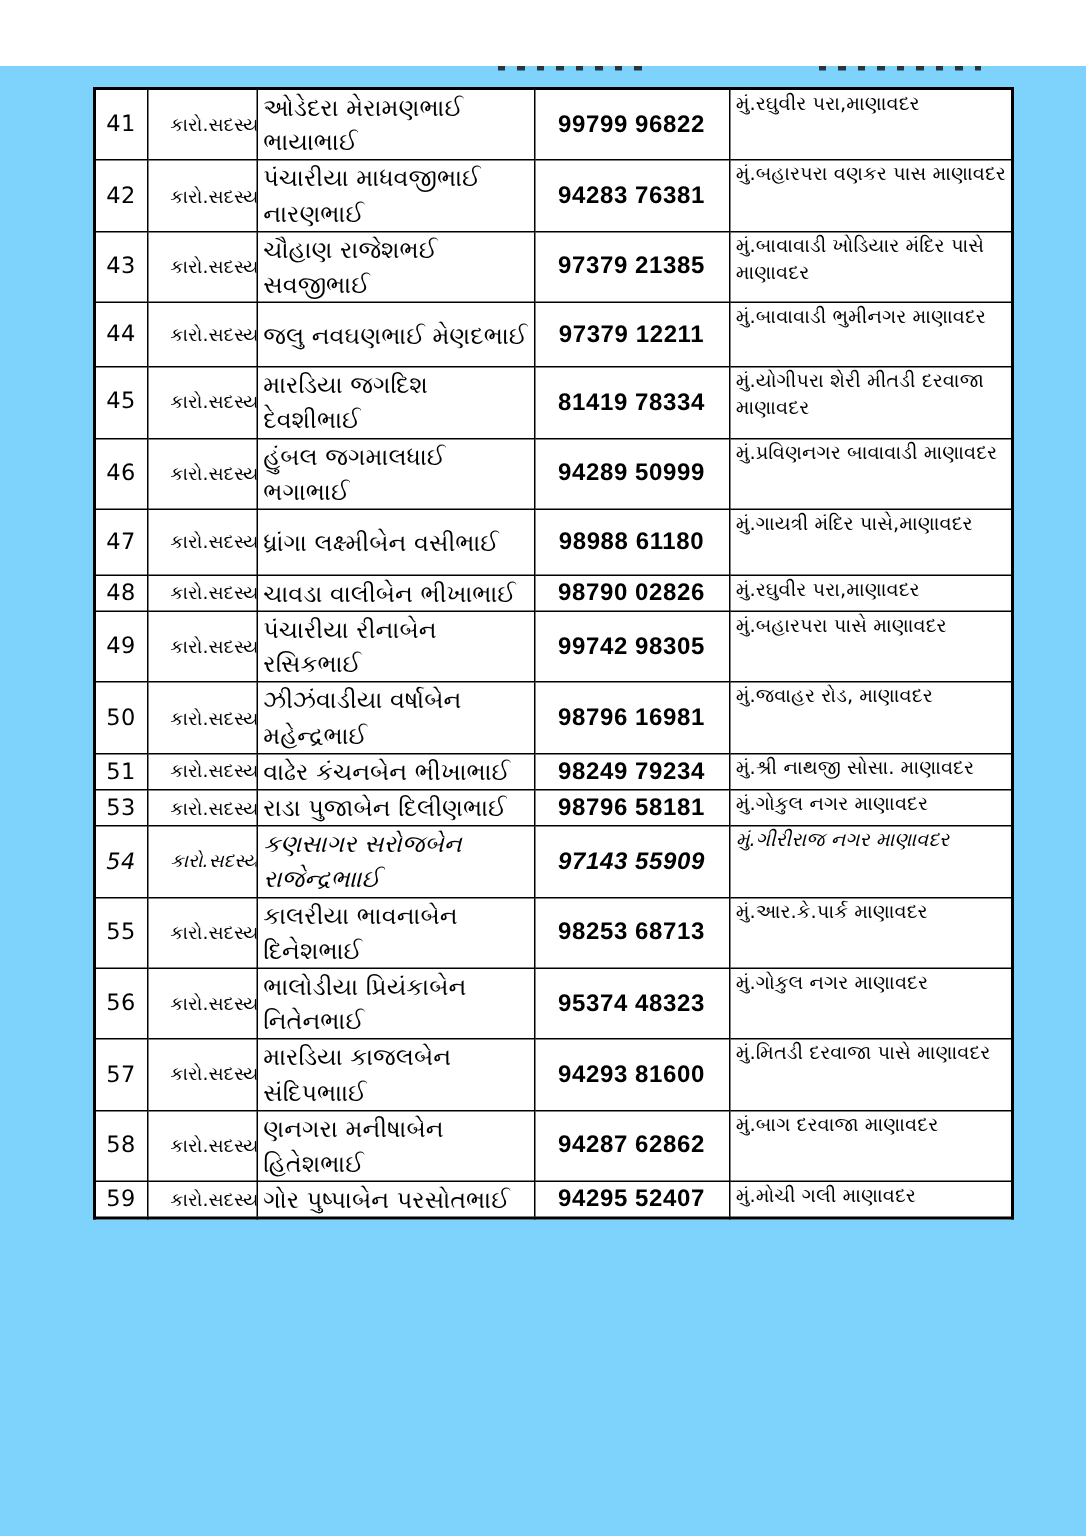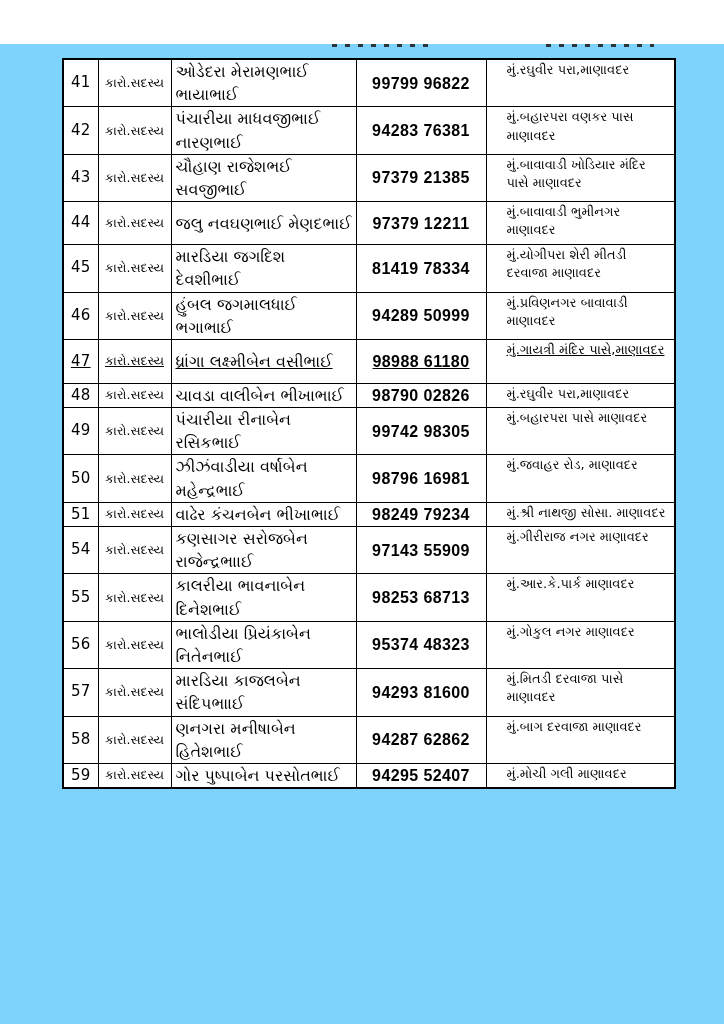--- a/index.html
+++ b/index.html
@@ -34,35 +34,36 @@
     overflow: hidden;
     font-size: 13.5px;
     line-height: 1.45;
     color: #000000;
   }
   td.serial-cell {
     text-align: center; vertical-align: middle;
     font-size: 15px; letter-spacing: .3px;
   }
   td.designation-cell {
-    text-align: center; vertical-align: middle;
+    vertical-align: middle;
     font-size: 12.5px;
+    padding-left: 15px;
   }
   td.name-cell {
     text-align: left; vertical-align: middle;
     padding: 0 3px 0 4px; font-size: 16px;
   }
   td.phone-cell {
     text-align: center; vertical-align: middle;
     font-family: "Liberation Sans", sans-serif;
     font-size: 16px; font-weight: bold; letter-spacing: .4px;
   }
   td.address-cell {
     text-align: left; vertical-align: top;
-    padding: 1px 3px 0 20px; font-size: 13px; line-height: 1.4;
+    padding: 1px 3px 0 4px; font-size: 13px; line-height: 1.4;
   }
 </style>
 </head>
 <body>
 
 <div class="page">
 
   <span class="remnant a"></span>
   <span class="remnant b"></span>
 
@@ -110,21 +111,21 @@
           <td class="phone-cell">81419 78334</td>
           <td class="address-cell">મું.યોગીપરા શેરી મીતડી દરવાજા માણાવદર</td>
         </tr>
         <tr style="height: 45px;">
           <td class="serial-cell">46</td>
           <td class="designation-cell">કારો.સદસ્ય</td>
           <td class="name-cell">હુંબલ જગમાલધાઈ ભગાભાઈ</td>
           <td class="phone-cell">94289 50999</td>
           <td class="address-cell">મું.પ્રવિણનગર બાવાવાડી માણાવદર</td>
         </tr>
-        <tr style="height: 44px; text-decoration: underline;">
+        <tr style="height: 44px;">
           <td class="serial-cell">47</td>
           <td class="designation-cell">કારો.સદસ્ય</td>
           <td class="name-cell">ધ્રાંગા લક્ષ્મીબેન વસીભાઈ</td>
           <td class="phone-cell">98988 61180</td>
           <td class="address-cell">મું.ગાયત્રી મંદિર પાસે,માણાવદર</td>
         </tr>
         <tr style="height: 22px;">
           <td class="serial-cell">48</td>
           <td class="designation-cell">કારો.સદસ્ય</td>
           <td class="name-cell">ચાવડા વાલીબેન ભીખાભાઈ</td>
@@ -145,21 +146,28 @@
           <td class="phone-cell">98796 16981</td>
           <td class="address-cell">મું.જવાહર રોડ, માણાવદર</td>
         </tr>
         <tr style="height: 22px;">
           <td class="serial-cell">51</td>
           <td class="designation-cell">કારો.સદસ્ય</td>
           <td class="name-cell">વાઢેર કંચનબેન ભીખાભાઈ</td>
           <td class="phone-cell">98249 79234</td>
           <td class="address-cell">મું.શ્રી નાથજી સોસા. માણાવદર</td>
         </tr>
-        <tr style="height: 43px;">
+        <tr style="height: 22px;">
+          <td class="serial-cell">53</td>
+          <td class="designation-cell">કારો.સદસ્ય</td>
+          <td class="name-cell">રાડા પુજાબેન દિલીણભાઈ</td>
+          <td class="phone-cell">98796 58181</td>
+          <td class="address-cell">મું.ગોકુલ નગર માણાવદર</td>
+        </tr>
+        <tr style="height: 43px; font-style: italic;">
           <td class="serial-cell">54</td>
           <td class="designation-cell">કારો.સદસ્ય</td>
           <td class="name-cell">કણસાગર સરોજબેન રાજેન્દ્રભાાઈ</td>
           <td class="phone-cell">97143 55909</td>
           <td class="address-cell">મું.ગીરીરાજ નગર માણાવદર</td>
         </tr>
         <tr style="height: 43px;">
           <td class="serial-cell">55</td>
           <td class="designation-cell">કારો.સદસ્ય</td>
           <td class="name-cell">કાલરીયા ભાવનાબેન દિનેશભાઈ</td>

